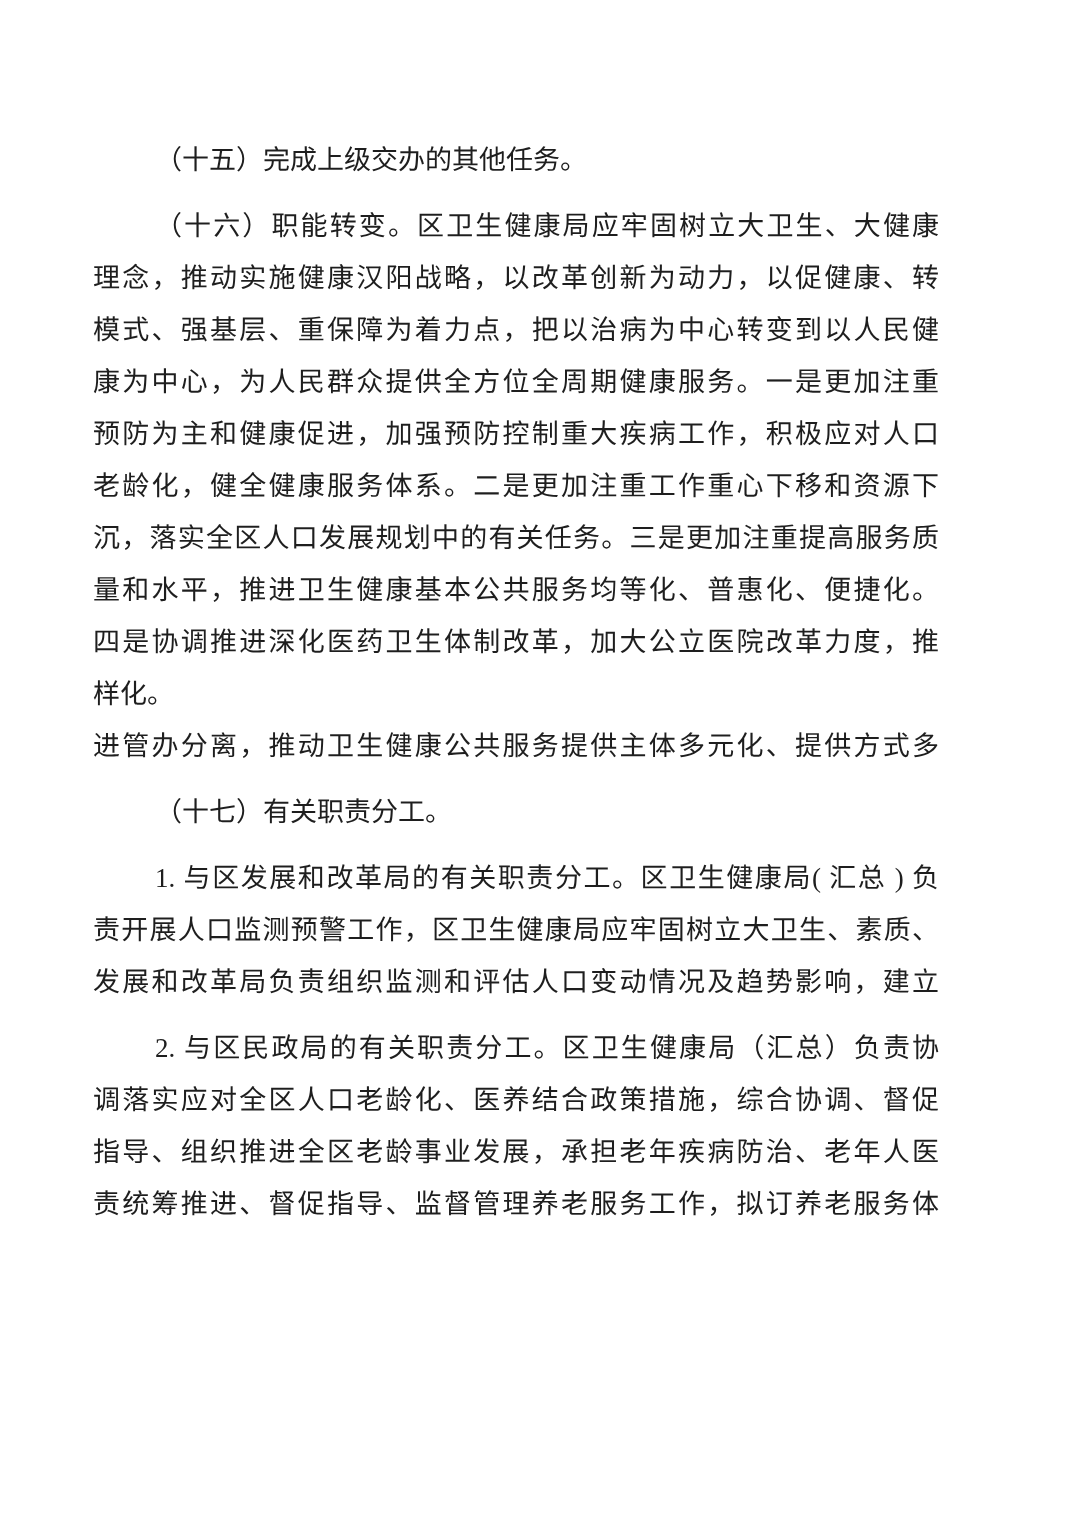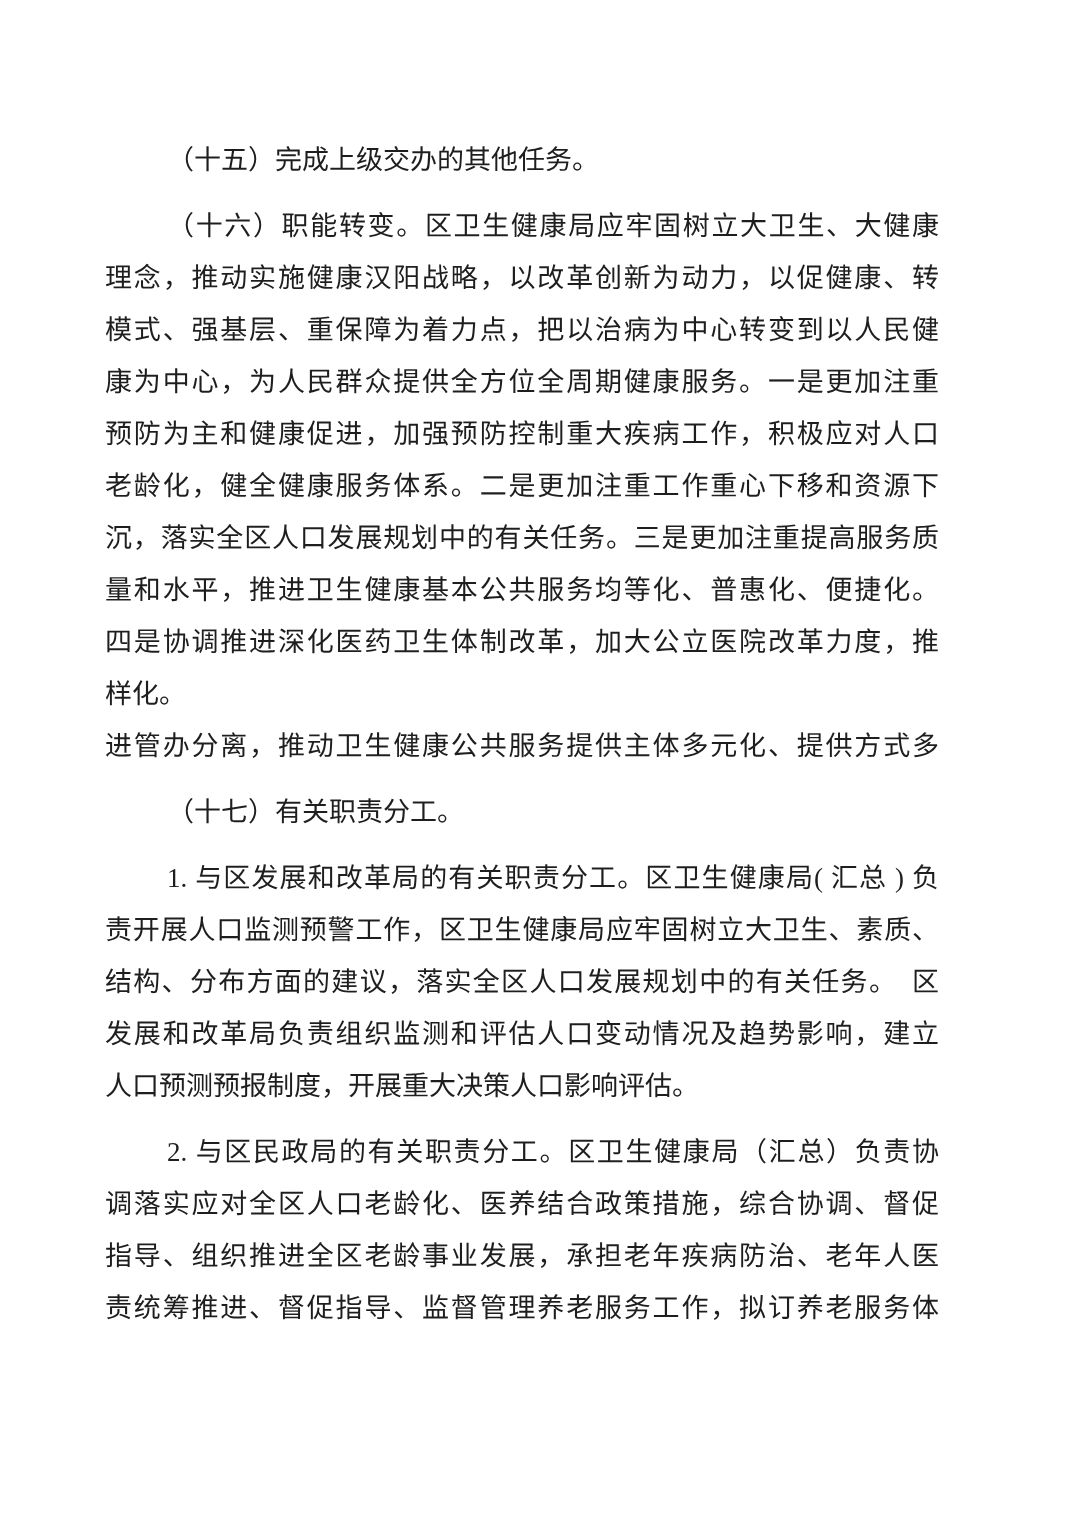--- a/index.html
+++ b/index.html
@@ -11,21 +11,21 @@
     overflow: hidden;
     font-family: "Liberation Serif", "DejaVu Serif", serif;
     color: #1e1e1e;
   }
   .doc {
     position: absolute;
     left: 93px;
     top: 134px;
     width: 846px;
   }
-  .para { margin: 0 0 14px 12px; }
+  .para { margin: 0 0 14px 0; }
   .line {
     font-size: 27px;
     height: 52px;
     line-height: 52px;
     text-align: justify;
     text-align-last: justify;
     font-weight: 400;
   }
   .line.end {
     text-align: left;
@@ -53,23 +53,21 @@
         <div class="line">四是协调推进深化医药卫生体制改革，加大公立医院改革力度，推</div>
         <div class="line end">样化。</div>
         <div class="line">进管办分离，推动卫生健康公共服务提供主体多元化、提供方式多</div>
       </div>
       <div class="para">
         <div class="line indent end">（十七）有关职责分工。</div>
       </div>
       <div class="para">
         <div class="line indent">1. 与区发展和改革局的有关职责分工。区卫生健康局( 汇总 ) 负</div>
         <div class="line">责开展人口监测预警工作，区卫生健康局应牢固树立大卫生、素质、</div>
-        <div class="line">结构、分布方面的建议，落实全区人口发展规划中的有关任务。　区</div>
         <div class="line">发展和改革局负责组织监测和评估人口变动情况及趋势影响，建立</div>
-        <div class="line end">人口预测预报制度，开展重大决策人口影响评估。</div>
       </div>
       <div class="para">
         <div class="line indent">2. 与区民政局的有关职责分工。区卫生健康局（汇总）负责协</div>
         <div class="line">调落实应对全区人口老龄化、医养结合政策措施，综合协调、督促</div>
         <div class="line">指导、组织推进全区老龄事业发展，承担老年疾病防治、老年人医</div>
         <div class="line">责统筹推进、督促指导、监督管理养老服务工作，拟订养老服务体</div>
       </div>
     </div>
 </div>
 

